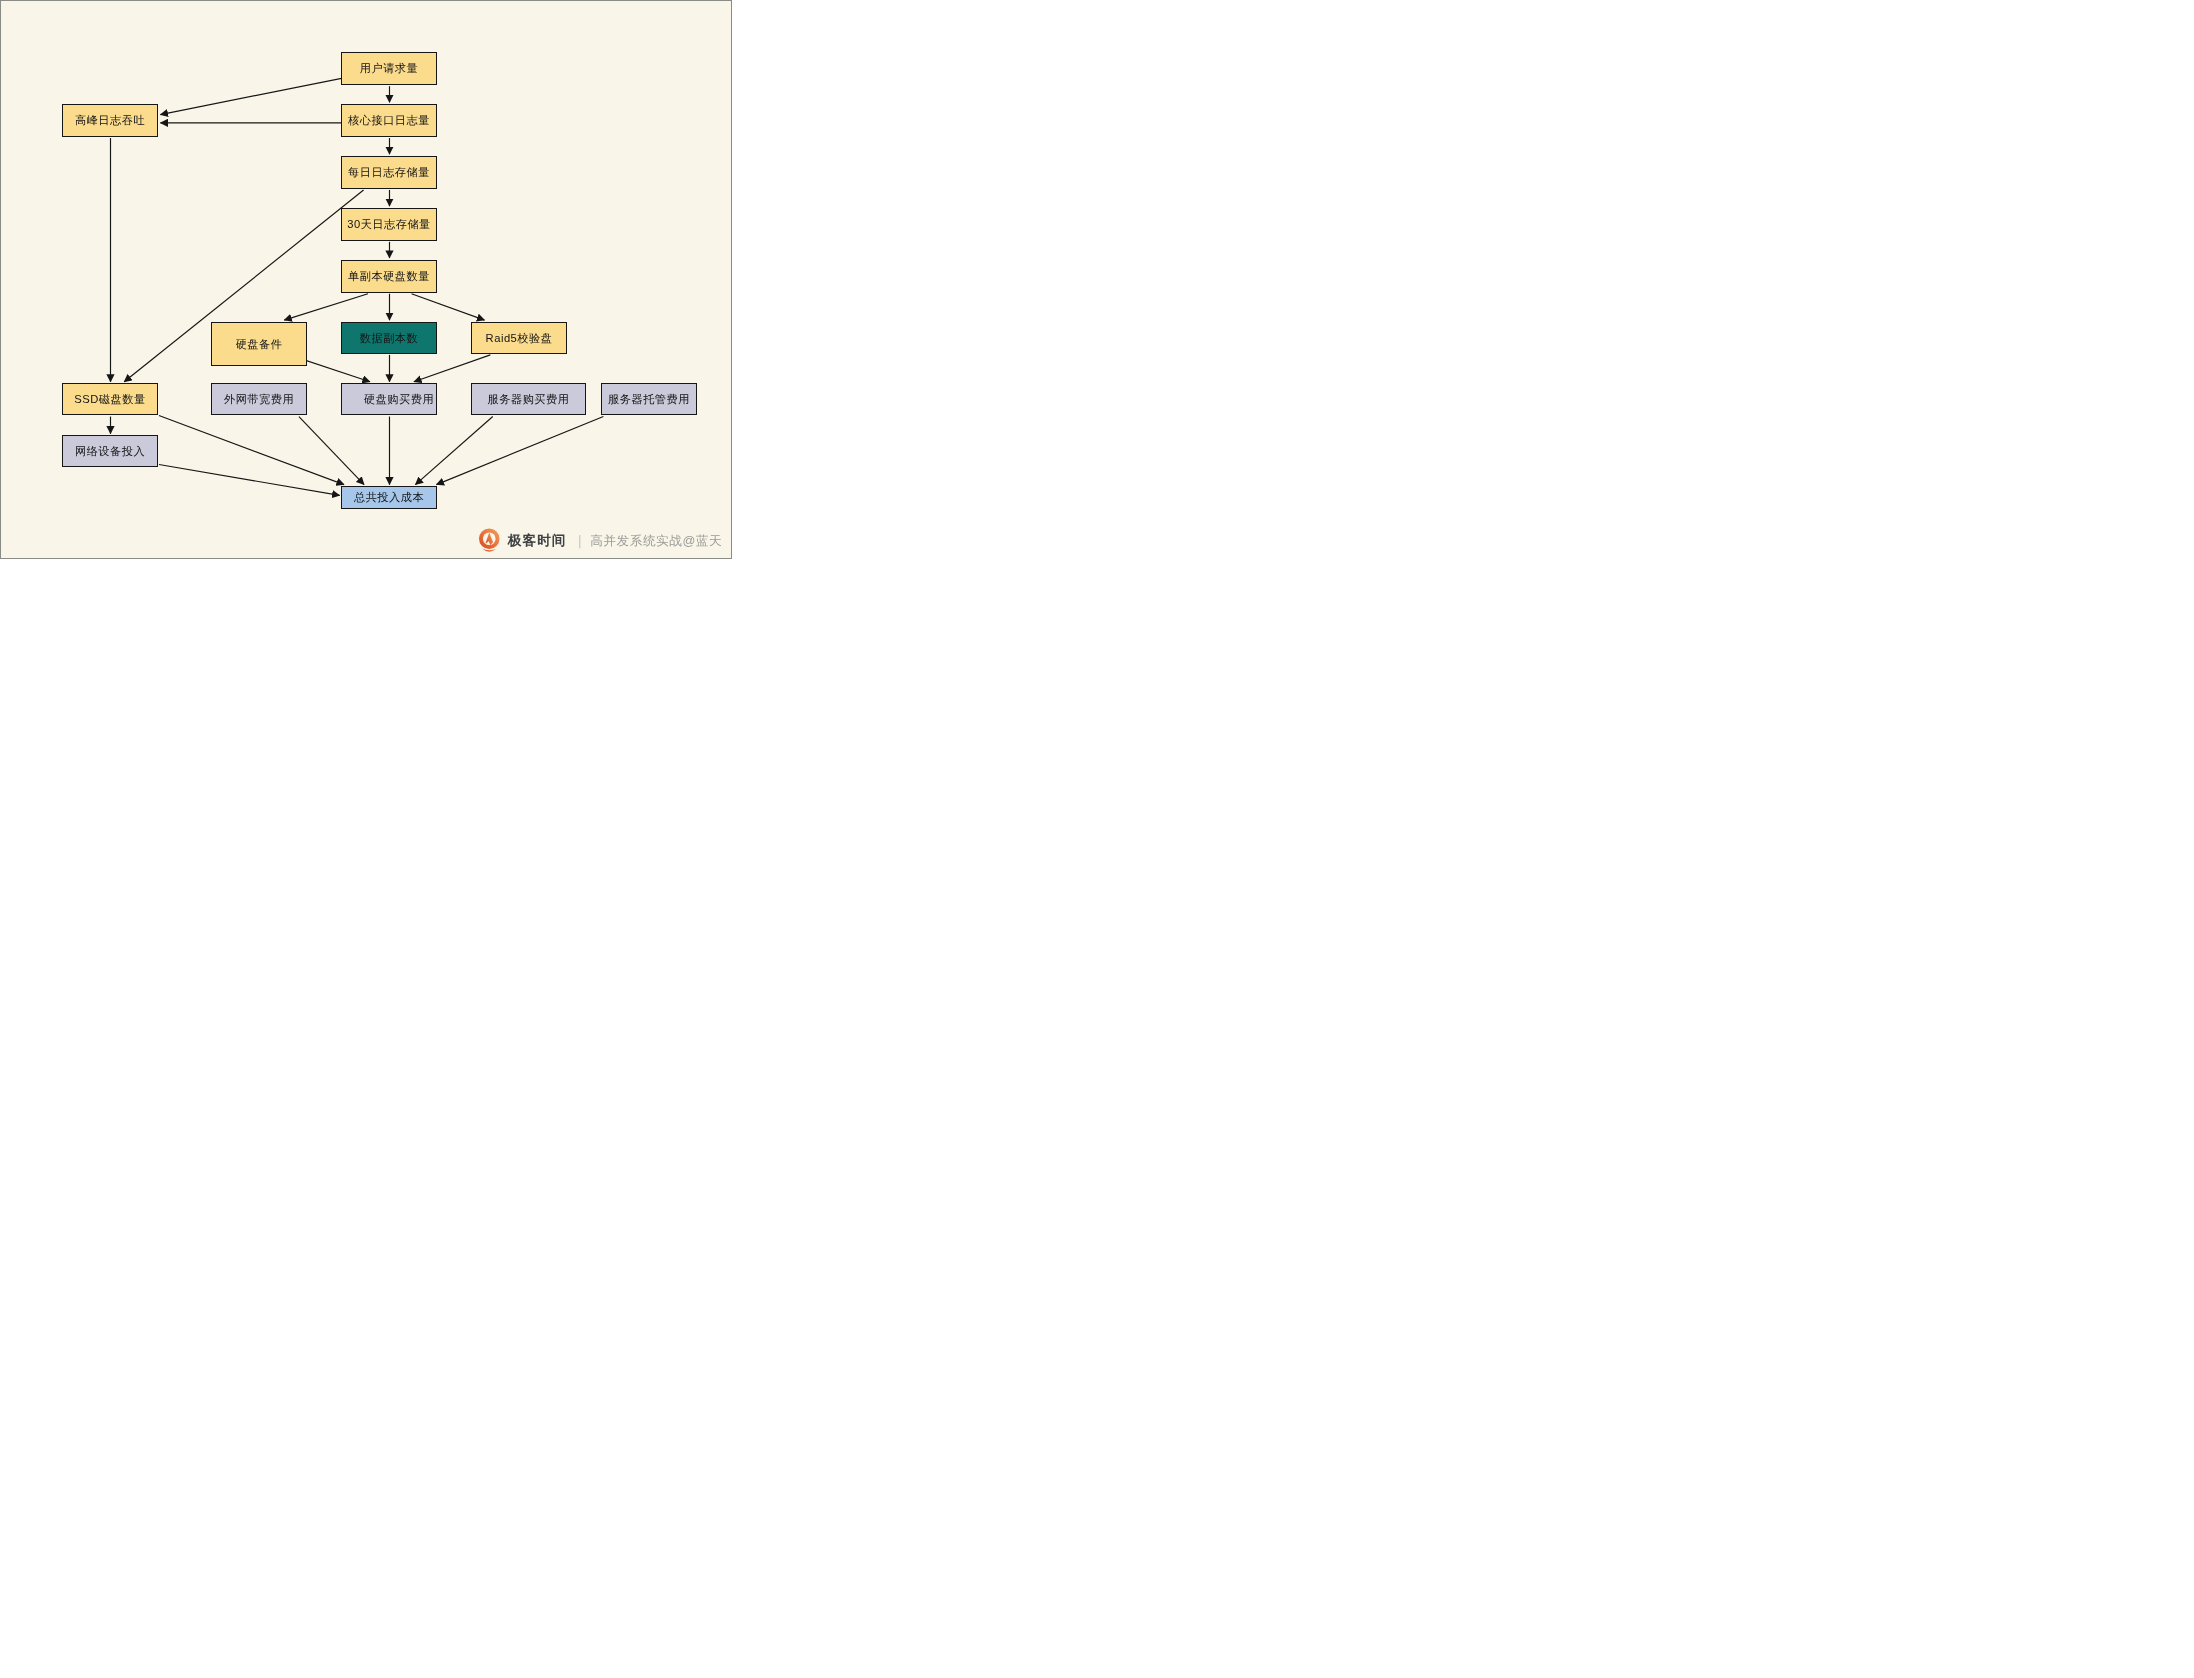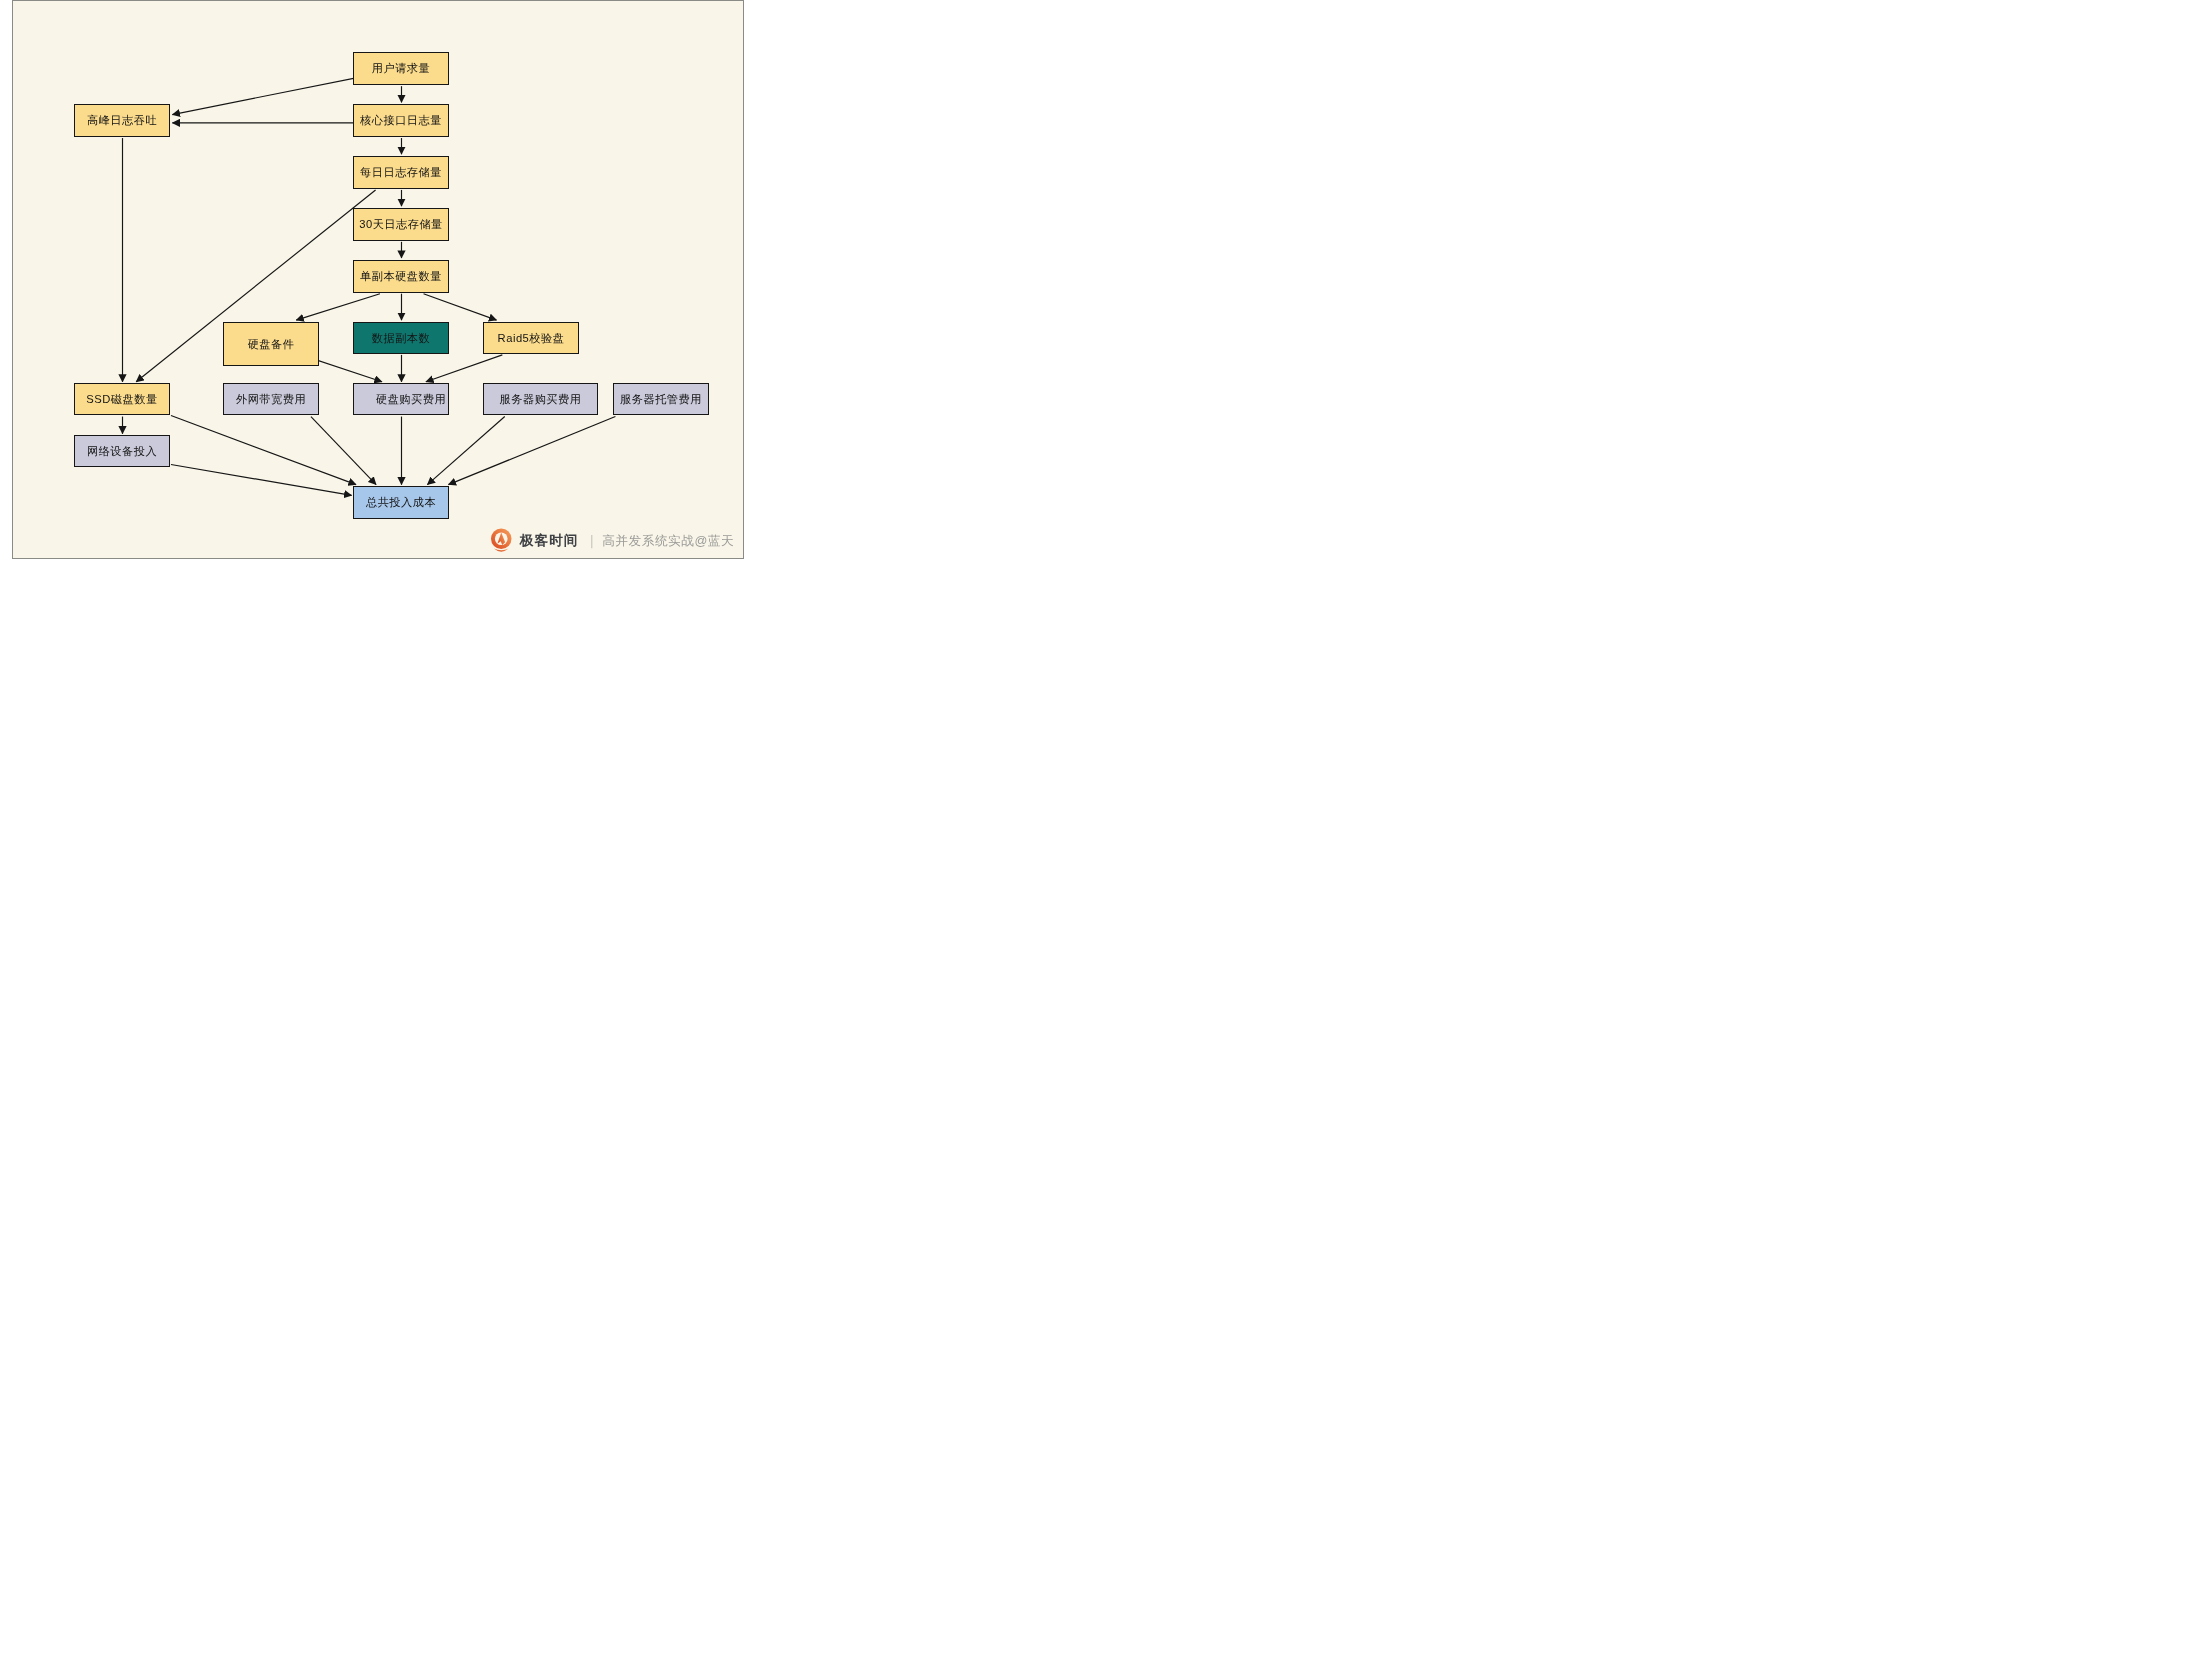--- a/index.html
+++ b/index.html
@@ -3,21 +3,20 @@
 <meta charset="utf-8">
 <style>
   html,body{margin:0;padding:0;}
   body{font-family:"Liberation Sans","DejaVu Sans",sans-serif;background:#ffffff;}
   .frame{
     position:relative;
     width:732px;height:559px;
     box-sizing:border-box;
     border:1.5px solid #8A8A86;
     overflow:hidden;
-    margin-left:12px;
   }
   #edges-layer{position:absolute;left:0;top:0;width:100%;height:100%;pointer-events:none;}
   .node{
     position:absolute;
     box-sizing:border-box;
     border:1.2px solid #161616;
     display:flex;align-items:center;justify-content:center;
     font-size:11.2px;letter-spacing:0.5px;font-weight:500;
     white-space:nowrap;
   }
@@ -76,21 +75,21 @@
       <div class="node" style="left: 340px; top: 259px; width: 96px; height: 33px; background: rgb(251, 219, 140); border-color: rgb(22, 22, 22); color: rgb(20, 20, 20);">单副本硬盘数量</div>
       <div class="node" style="left: 210px; top: 321px; width: 96px; height: 44px; background: rgb(251, 219, 140); border-color: rgb(22, 22, 22); color: rgb(20, 20, 20);">硬盘备件</div>
       <div class="node" style="left: 340px; top: 321px; width: 96px; height: 32px; background: #0f766e; border-color: rgb(22, 22, 22); color: rgb(20, 20, 20);">数据副本数</div>
       <div class="node" style="left: 470px; top: 321px; width: 96px; height: 32px; background: rgb(251, 219, 140); border-color: rgb(22, 22, 22); color: rgb(20, 20, 20);">Raid5校验盘</div>
       <div class="node" style="left: 61px; top: 382px; width: 96px; height: 32px; background: rgb(251, 219, 140); border-color: rgb(22, 22, 22); color: rgb(20, 20, 20);">SSD磁盘数量</div>
       <div class="node" style="left: 210px; top: 382px; width: 96px; height: 32px; background: rgb(202, 202, 219); border-color: rgb(22, 22, 22); color: rgb(20, 20, 20);">外网带宽费用</div>
       <div class="node" style="left: 340px; top: 382px; width: 96px; height: 32px; background: rgb(202, 202, 219); border-color: rgb(22, 22, 22); color: rgb(20, 20, 20); padding-left: 20px;">硬盘购买费用</div>
       <div class="node" style="left: 470px; top: 382px; width: 115px; height: 32px; background: rgb(202, 202, 219); border-color: rgb(22, 22, 22); color: rgb(20, 20, 20);">服务器购买费用</div>
       <div class="node" style="left: 600px; top: 382px; width: 96px; height: 32px; background: rgb(202, 202, 219); border-color: rgb(22, 22, 22); color: rgb(20, 20, 20);">服务器托管费用</div>
       <div class="node" style="left: 61px; top: 434px; width: 96px; height: 32px; background: rgb(202, 202, 219); border-color: rgb(22, 22, 22); color: rgb(20, 20, 20);">网络设备投入</div>
-      <div class="node" style="left: 340px; top: 485px; width: 96px; height: 33px; background: rgb(166, 198, 234); border-color: rgb(22, 22, 22); color: rgb(20, 20, 20);">总共投入成本</div>
+      <div class="node" style="left: 340px; top: 485px; width: 96px; height: 23px; background: rgb(166, 198, 234); border-color: rgb(22, 22, 22); color: rgb(20, 20, 20);">总共投入成本</div>
     </div>
 
   <div class="footer">
     <svg class="logo" viewBox="0 0 50 54">
       <defs>
         <linearGradient id="logo-grad" x1="0%" y1="100%" x2="100%" y2="0%">
           <stop offset="0%" stop-color="#D8471F"></stop>
           <stop offset="100%" stop-color="#F7A05C"></stop>
         </linearGradient>
       </defs>

